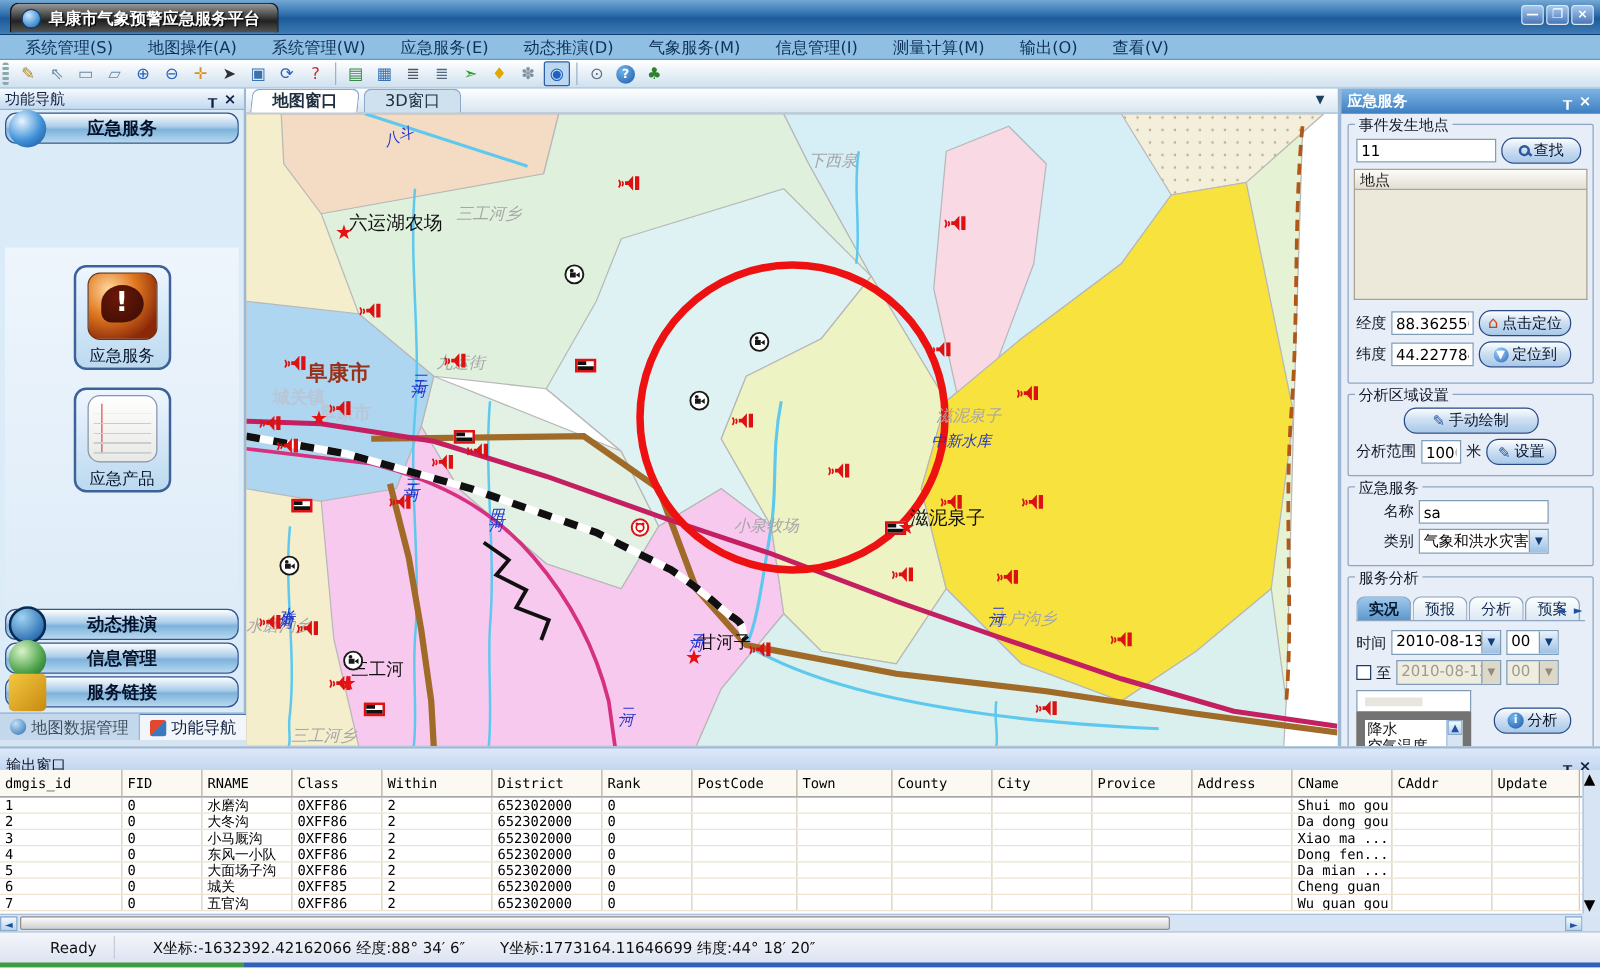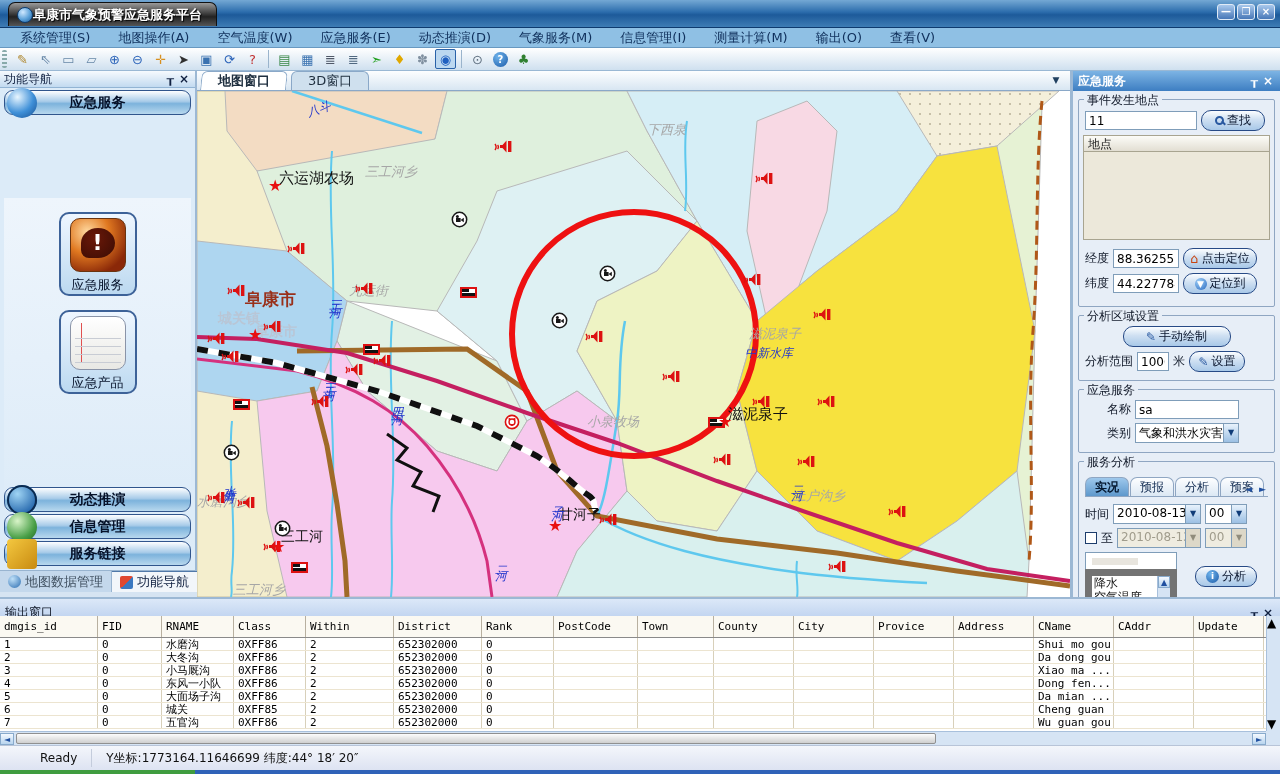--- a/index.html
+++ b/index.html
@@ -3,21 +3,21 @@
 <meta charset="utf-8">
 <style>
 *{box-sizing:border-box;margin:0;padding:0}
 html,body{width:1280px;height:774px;overflow:hidden}
 body{font-family:"DejaVu Sans","Liberation Sans",sans-serif;font-size:12px;background:#d6e4f2;position:relative}
 #app{position:absolute;inset:0}
 
 
 #titlebar{position:absolute;left:0;top:0;width:1280px;height:28px;
  background:linear-gradient(#74a8d4,#2b6cac 45%,#1d5a9a 55%,#3e7cb4);border-bottom:1px solid #0e3a6e}
-.title-tab{position:absolute;left:8px;top:2px;height:24px;padding:0 14px 0 8px;display:flex;align-items:center;gap:0;
+.title-tab{position:absolute;left:8px;top:2px;height:24px;padding:0 14px 0 8px;display:flex;align-items:center;gap:6px;
  background:linear-gradient(#9a9a9a,#4a4a4a 40%,#222 60%,#555);border:1px solid #111;border-bottom:none;
  border-radius:7px 7px 0 0;color:#fff;font-weight:bold;font-size:13px;text-shadow:1px 1px 1px #000}
 .title-globe{width:16px;height:16px;border-radius:50%;background:radial-gradient(circle at 35% 30%,#cfe8ff,#5aa0d8 55%,#1c5c9c);border:1px solid #0c3c70}
 #win-controls{position:absolute;right:5px;top:4px;display:flex;gap:2px}
 .winbtn{width:18px;height:16px;border:1px solid #dfeaf6;border-radius:3px;background:linear-gradient(#a8c8ec,#4878b8);
  color:#fff;font-size:10px;line-height:14px;text-align:center;font-weight:bold;cursor:pointer}
 
 
 #menubar{position:absolute;left:0;top:28px;width:1280px;height:20px;background:#8fc0e4;border-bottom:1px solid #6898c0;
  display:flex;align-items:center;padding-left:6px}
@@ -177,21 +177,21 @@
     <div id="win-controls">
       <span class="winbtn">—</span>
       <span class="winbtn">❐</span>
       <span class="winbtn">×</span>
     </div>
   </div>
 
   <div id="menubar">
       <span class="menu-item">系统管理(S)</span>
       <span class="menu-item">地图操作(A)</span>
-      <span class="menu-item">空气温度(W)</span>
+      <span class="menu-item">系统管理(W)</span>
       <span class="menu-item">应急服务(E)</span>
       <span class="menu-item">动态推演(D)</span>
       <span class="menu-item">气象服务(M)</span>
       <span class="menu-item">信息管理(I)</span>
       <span class="menu-item">测量计算(M)</span>
       <span class="menu-item">输出(O)</span>
       <span class="menu-item">查看(V)</span>
     </div>
 
   <div id="toolbar">
@@ -819,16 +819,17 @@
     <div id="out-hscroll">
       <span class="harrow">◄</span>
       <span class="hthumb"></span>
       <span class="harrow" style="margin-left:auto">►</span>
     </div>
     <div id="out-corner"></div>
   </div>
 
   <div id="statusbar">
     <span class="sseg" style="padding-left:40px">Ready</span>
+    <span class="sseg" style="border-right:none;padding-left:30px">X坐标:-1632392.42162066 经度:88° 34′ 6″</span>
     <span class="sseg" style="border-right:none">Y坐标:1773164.11646699 纬度:44° 18′ 20″</span>
   </div>
   <div id="taskstrip"></div>
 </div>
 
 </body></html>

